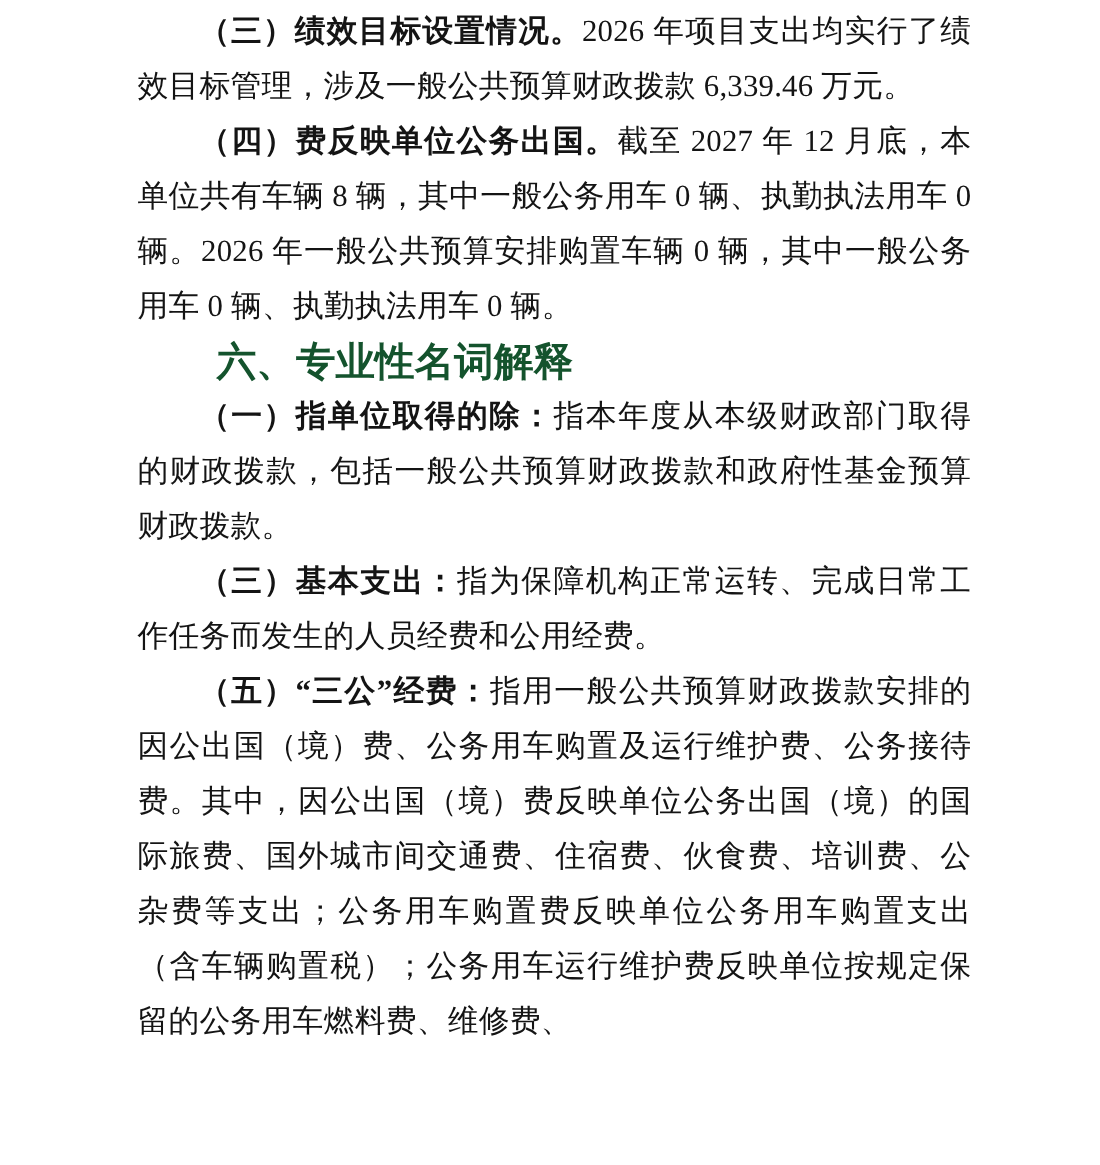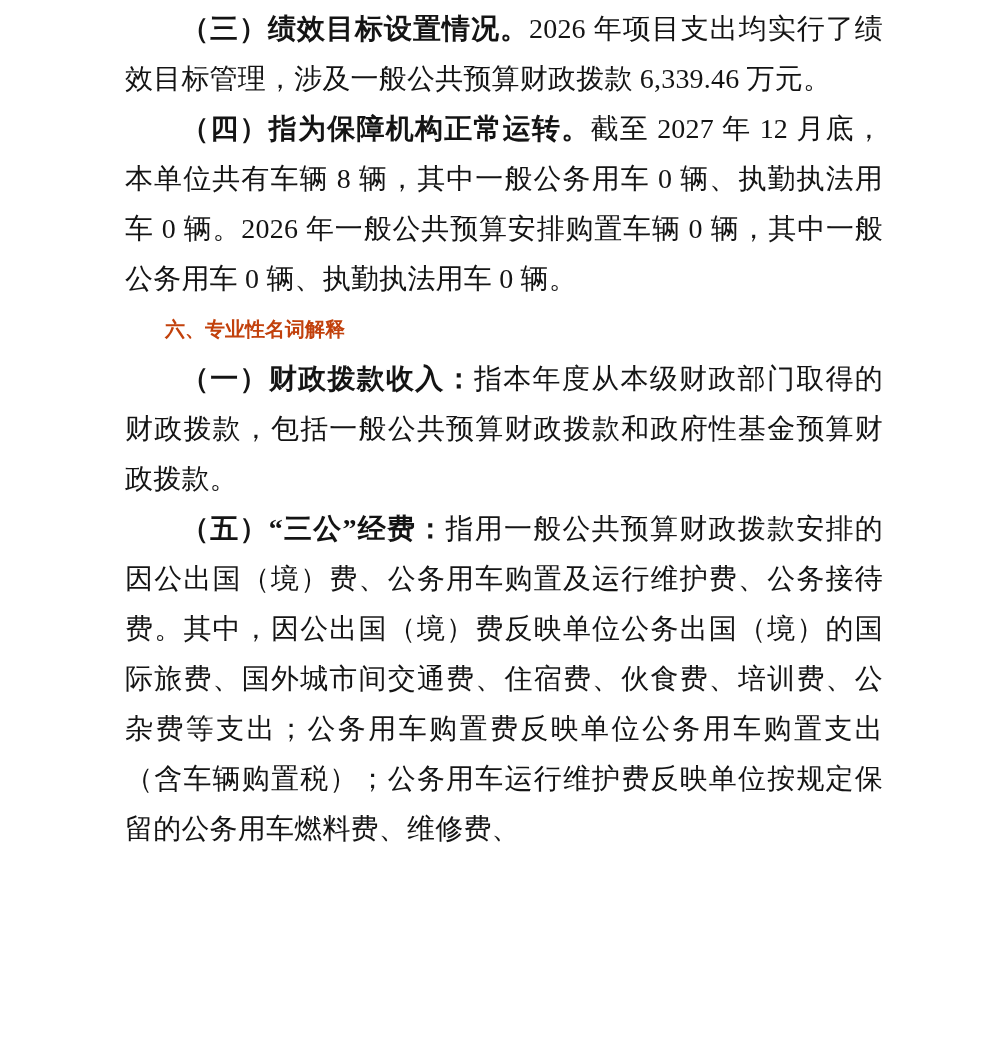--- a/index.html
+++ b/index.html
@@ -29,38 +29,39 @@
     text-justify: inter-character;
     text-indent: 2em;
     letter-spacing: 0.2px;
   }
   .para .lead {
     font-weight: bold;
   }
   .heading {
     margin: 0;
     font-family: "Liberation Sans", "DejaVu Sans", sans-serif;
-    font-size: 20px;
+    font-size: 36px;
     line-height: 50px;
     font-weight: bold;
-    color: #c2410c;
+    color: #14532d;
     text-indent: 2em;
   }
 </style>
 </head>
 <body>
 
 <div class="page">
 
   <p class="para"><span class="lead">（三）绩效目标设置情况。</span><span>2026 年项目支出均实行了绩效目标管理，涉及一般公共预算财政拨款 6,339.46 万元。</span></p>
 
-  <p class="para"><span class="lead">（四）指为保障机构正常运转。</span><span>截至 2027 年 12 月底，本单位共有车辆 8 辆，其中一般公务用车 0 辆、执勤执法用车 0 辆。2026 年一般公共预算安排购置车辆 0 辆，其中一般公务用车 0 辆、执勤执法用车 0 辆。</span></p>
+  <p class="para"><span class="lead">（四）费反映单位公务出国。</span><span>截至 2027 年 12 月底，本单位共有车辆 8 辆，其中一般公务用车 0 辆、执勤执法用车 0 辆。2026 年一般公共预算安排购置车辆 0 辆，其中一般公务用车 0 辆、执勤执法用车 0 辆。</span></p>
 
   <h2 class="heading">六、专业性名词解释</h2>
 
-  <p class="para"><span class="lead">（一）财政拨款收入：</span><span>指本年度从本级财政部门取得的财政拨款，包括一般公共预算财政拨款和政府性基金预算财政拨款。</span></p>
+  <p class="para"><span class="lead">（一）指单位取得的除：</span><span>指本年度从本级财政部门取得的财政拨款，包括一般公共预算财政拨款和政府性基金预算财政拨款。</span></p>
 
 
+  <p class="para"><span class="lead">（三）基本支出：</span><span>指为保障机构正常运转、完成日常工作任务而发生的人员经费和公用经费。</span></p>
 
 
   <p class="para"><span class="lead">（五）“三公”经费：</span><span>指用一般公共预算财政拨款安排的因公出国（境）费、公务用车购置及运行维护费、公务接待费。其中，因公出国（境）费反映单位公务出国（境）的国际旅费、国外城市间交通费、住宿费、伙食费、培训费、公杂费等支出；公务用车购置费反映单位公务用车购置支出（含车辆购置税）；公务用车运行维护费反映单位按规定保留的公务用车燃料费、维修费、</span></p>
 
 </div>
 
 </body></html>

